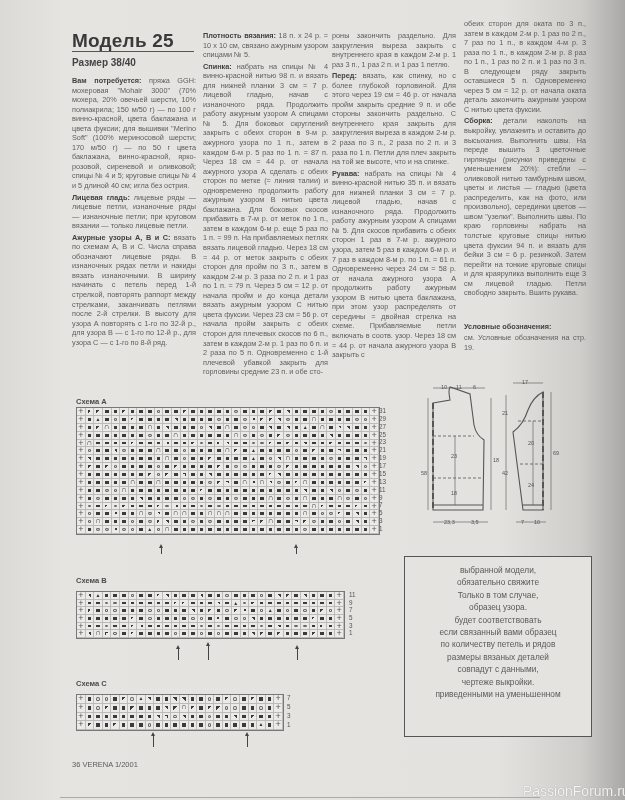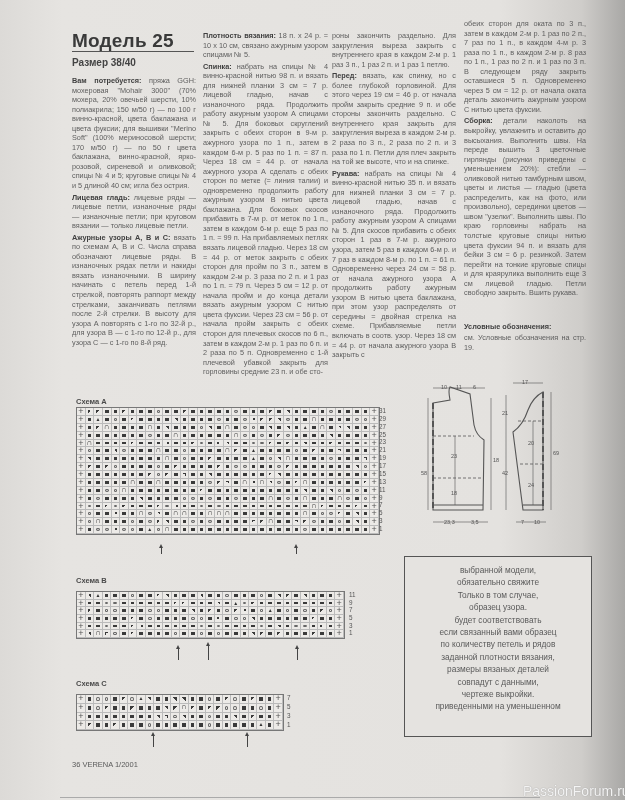--- a/index.html
+++ b/index.html
@@ -1019,21 +1019,20 @@
   </div>
 
   <div class="note-box" id="note">
       <div>выбранной модели,</div>
       <div>обязательно свяжите</div>
       <div>Только в том случае,</div>
       <div>образец узора.</div>
       <div>будет соответствовать</div>
       <div>если связанный вами образец</div>
       <div>по количеству петель и рядов</div>
-      <div>заданной плотности вязания,</div>
       <div>размеры вязаных деталей</div>
       <div>совпадут с данными,</div>
       <div>чертеже выкройки.</div>
       <div>приведенными на уменьшенном</div>
     </div>
 
   <div class="footer">36 VERENA 1/2001</div>
   <div class="scan-line"></div>
   <div class="watermark">PassionForum.ru</div>
 </div>

